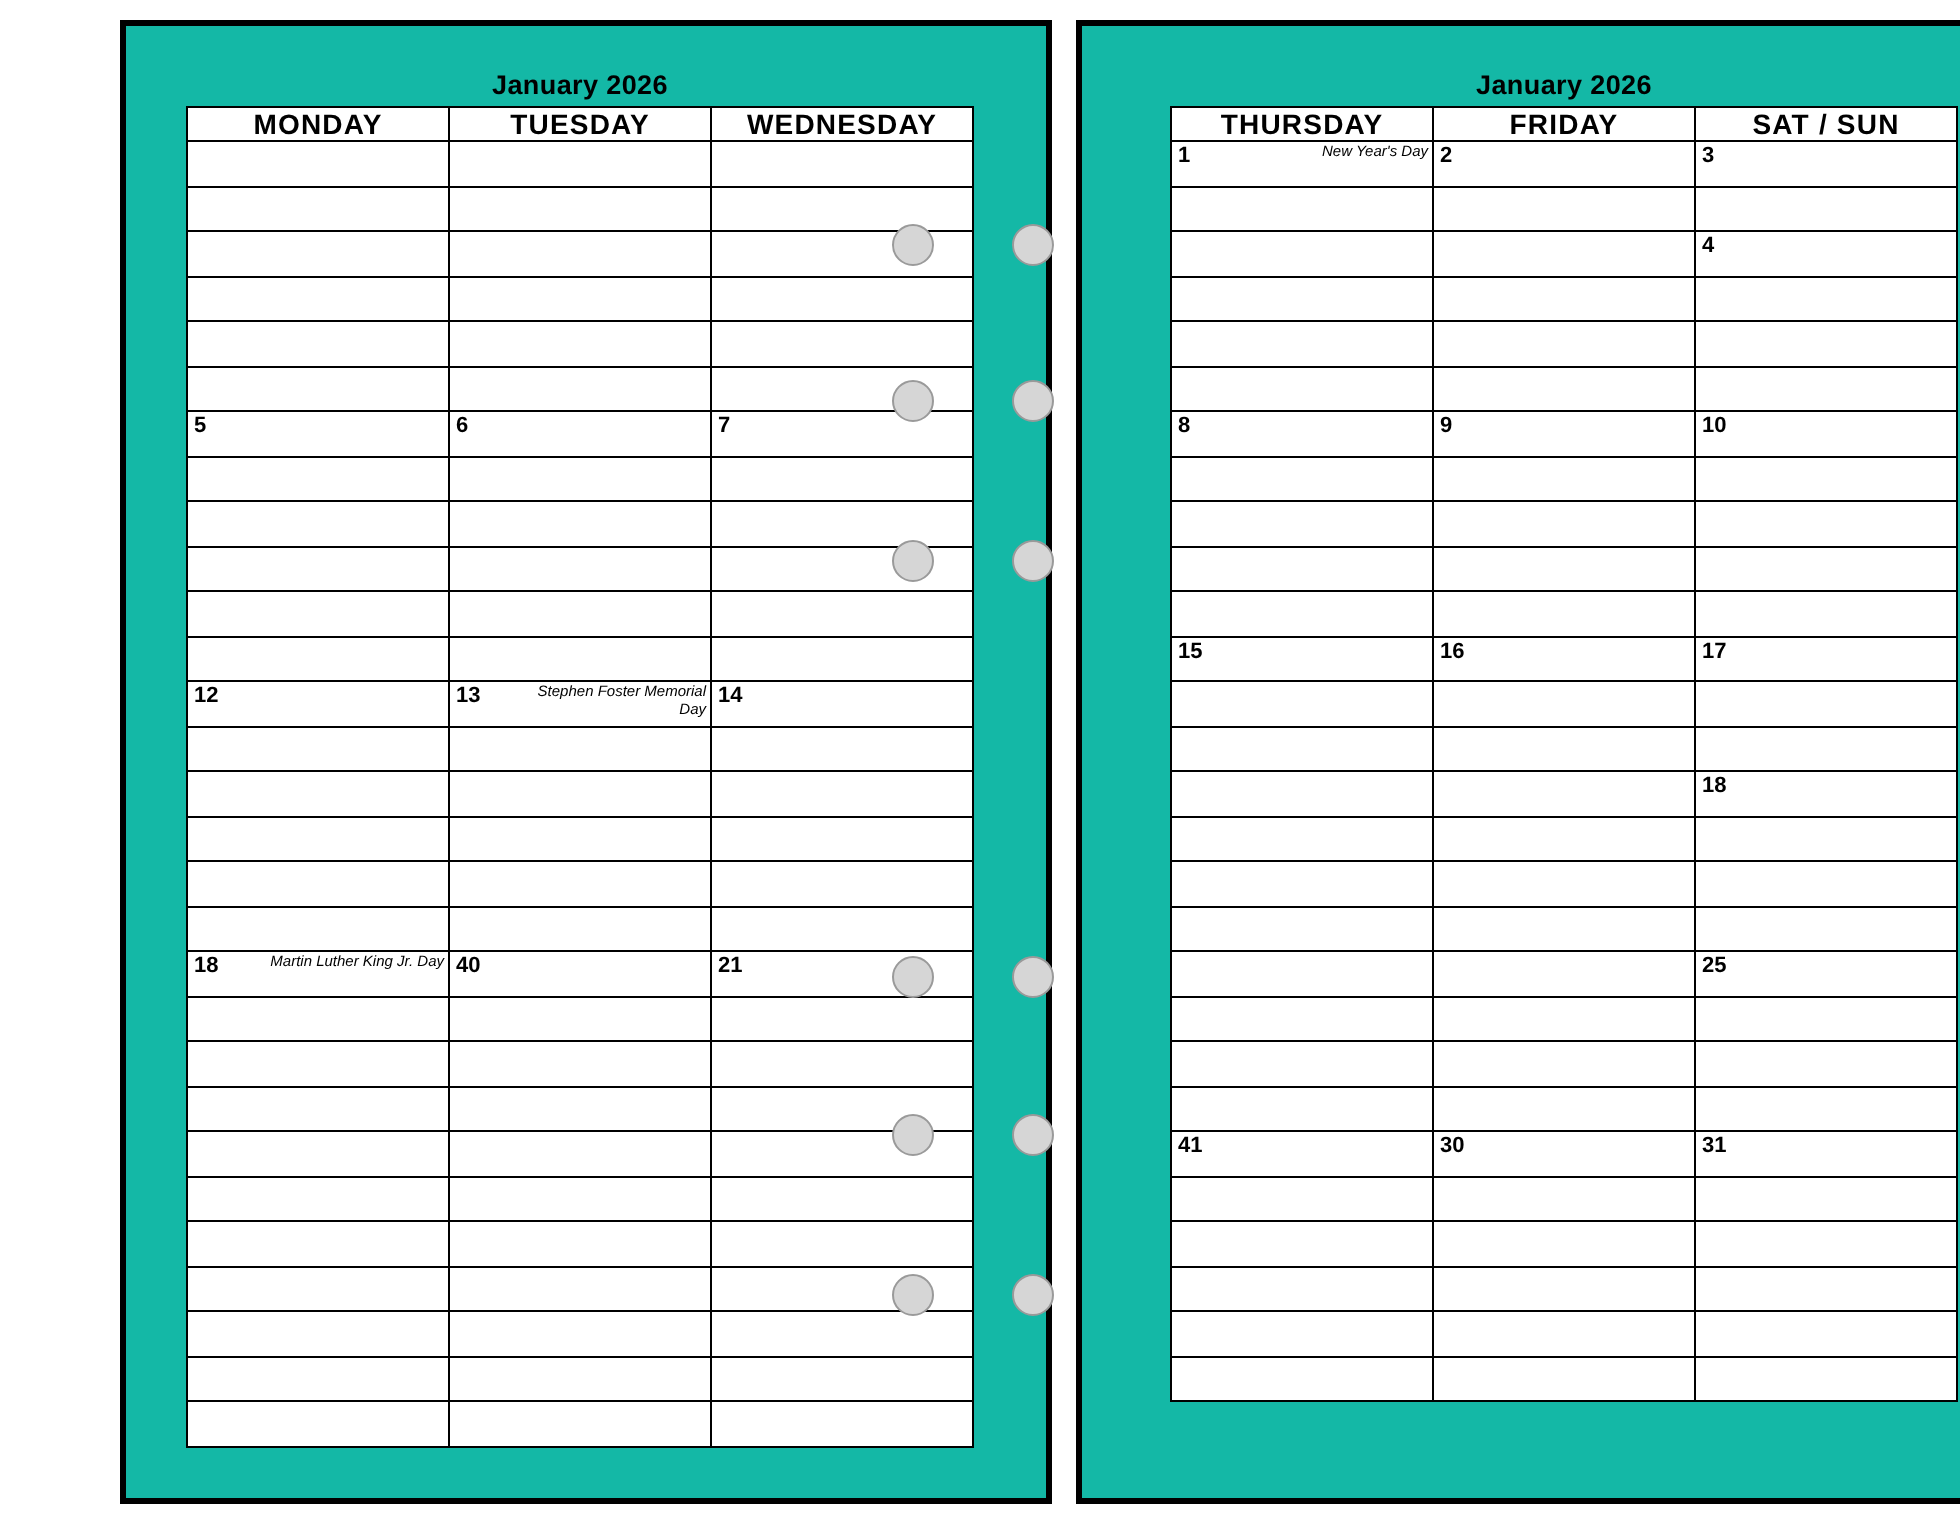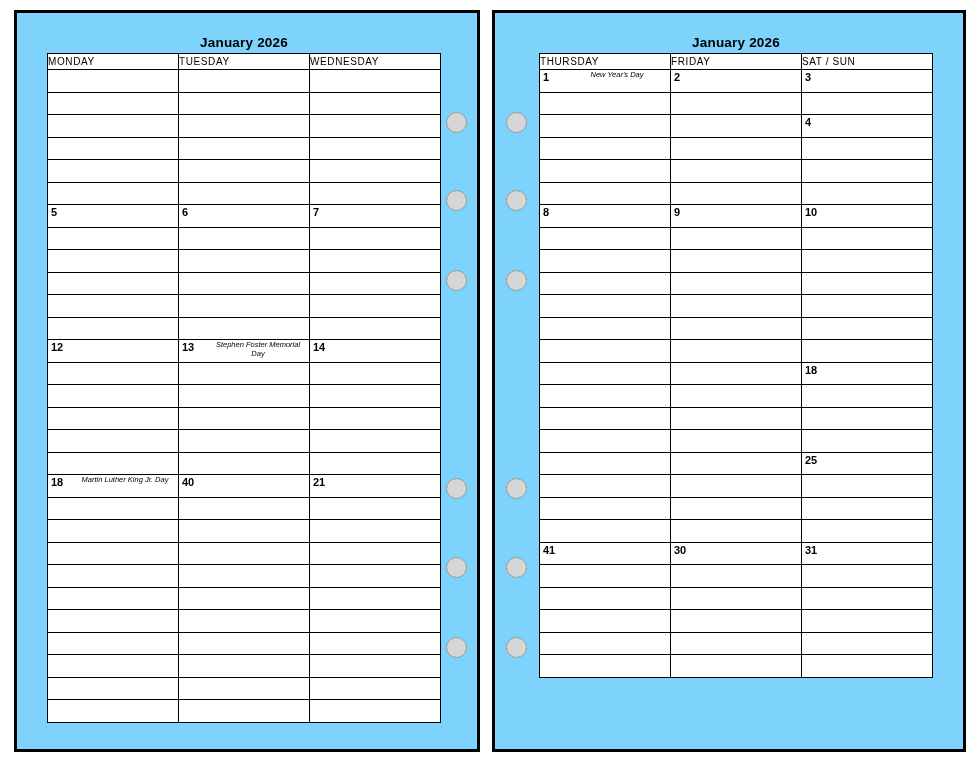--- a/index.html
+++ b/index.html
@@ -19,21 +19,22 @@
     height: 768px;
     box-sizing: border-box;
     display: flex;
   }
 
   
   .page {
     position: relative;
     box-sizing: border-box;
     border: 3px solid #000;
-    background: #7dd3fc;
+    background: #14b8a6;
+    margin-left: 46px;
   }
   .page-left {
     position: absolute;
     left: 14px;
     top: 10px;
     width: 466px;
     height: 742px;
   }
   .page-right {
     position: absolute;
@@ -67,26 +68,26 @@
   }
 
   table.grid {
     width: 100%;
     border-collapse: collapse;
     table-layout: fixed;
     border: 1.5px solid #000;
   }
   table.grid th {
     border: 1px solid #000;
-    font-size: 10px;
-    font-weight: normal;
+    font-size: 14px;
+    font-weight: bold;
     letter-spacing: 0.6px;
     height: 15px;
     padding: 0;
-    text-align: left;
+    text-align: center;
     background: #fff;
     color: #000;
   }
   table.grid td {
     border: 1px solid #000;
     padding: 0;
     height: 21.5px;
     vertical-align: top;
     position: relative;
     background: #fff;
@@ -104,21 +105,21 @@
     color: #000;
   }
   .holiday {
     position: absolute;
     left: 26px;
     right: 2px;
     top: 1px;
     font-size: 7.5px;
     font-style: italic;
     line-height: 8.5px;
-    text-align: center;
+    text-align: right;
     color: #000;
   }
   .holiday.wide {
     left: 30px;
     font-style: italic;
   }
 
   
   .rings {
     position: absolute;
@@ -428,20 +429,34 @@
             <td></td>
             <td></td>
             <td></td>
           </tr>
           <tr>
             <td></td>
             <td></td>
             <td></td>
           </tr>
 
+          <tr>
+            <td class="day-start">
+              <span class="daynum">15</span>
+              <span class="holiday"></span>
+            </td>
+            <td class="day-start">
+              <span class="daynum">16</span>
+              <span class="holiday"></span>
+            </td>
+            <td class="day-start">
+              <span class="daynum">17</span>
+              <span class="holiday"></span>
+            </td>
+          </tr>
           <tr>
             <td></td>
             <td></td>
             <td></td>
           </tr>
           <tr>
             <td></td>
             <td></td>
             <td></td>
           </tr>

